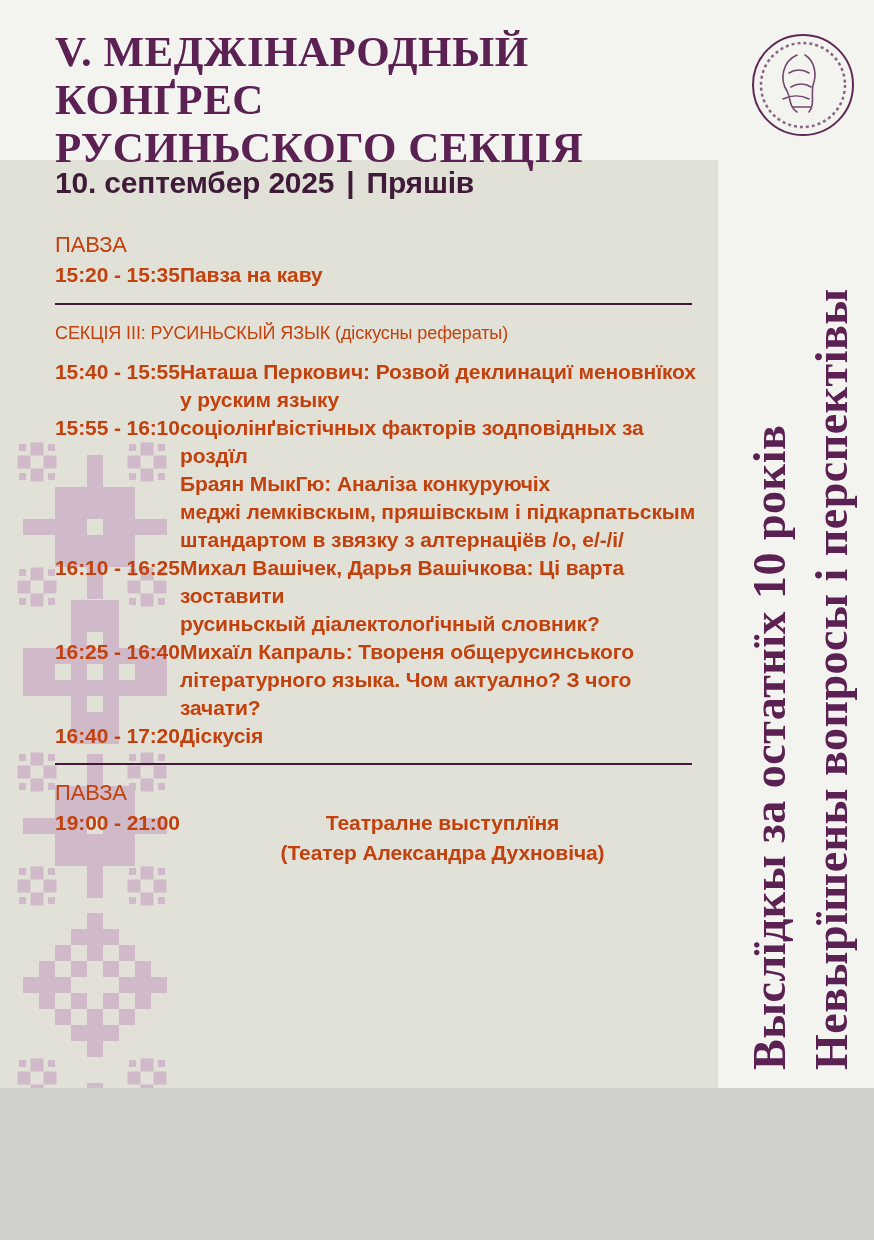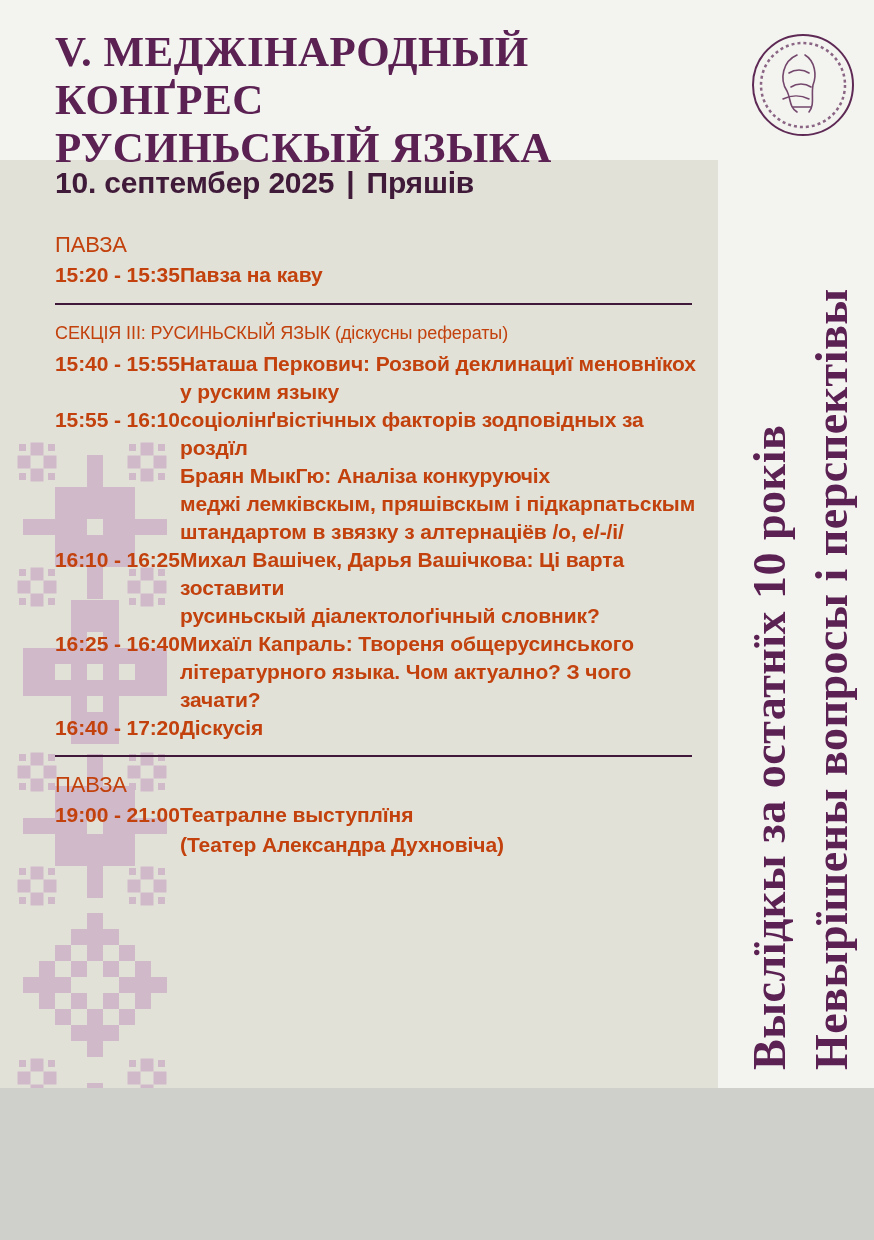--- a/index.html
+++ b/index.html
@@ -28,23 +28,23 @@
   .schedule{
     position:absolute;left:55px;top:230px;width:650px;
     color:#c2410c;font-size:21px;letter-spacing:-0.1px;
   }
   .pause-label{font-size:22px;line-height:30px;font-weight:normal;}
   .row{display:flex;line-height:30px;font-weight:bold;}
   .row .time{flex:0 0 125px;}
   .row .body{flex:1;}
   .rule{height:2px;background:#40193a;width:637px;margin:13px 0;}
   .section-heading{font-size:18px;line-height:30px;font-weight:normal;}
-  .sessions{margin-top:2px;}
+  .sessions{margin-top:10px;}
   .sessions .row{line-height:28px;}
-  .evening .row{line-height:30px;}
+  .evening .row{line-height:30px;text-align:center;}
   .vt{
     position:absolute;transform-origin:0 0;transform:rotate(-90deg);
     white-space:nowrap;font-family:"Liberation Serif",serif;font-weight:bold;
     font-size:46px;color:#5b2153;letter-spacing:0.5px;line-height:56px;
   }
   #vt1{left:742px;top:1070px;}
   #vt2{left:804px;top:1070px;}
   .seal-bottom{position:absolute;left:733px;top:1098px;}
   .seal-stroke{stroke:#5e2a55;fill:none;}
 </style>
@@ -188,21 +188,21 @@
         <use href="#m-c" x="95" y="825"></use>
         <use href="#m-x" x="37" y="918"></use>
           <use href="#m-x" x="147" y="918"></use>
         <use href="#m-c" x="95" y="995"></use>
       </g>
     </svg>
   </div>
 
   <div class="title">
     <div>V. МЕДЖІНАРОДНЫЙ КОНҐРЕС</div>
-    <div>РУСИНЬСКЫЙ ЯЗЫКА</div>
+    <div>РУСИНЬСКОГО СЕКЦІЯ</div>
   </div>
 
   <svg class="seal-top" width="110" height="110" viewBox="-55 -55 110 110">
     <circle class="seal-stroke" r="50" stroke-width="2"></circle>
     <circle class="seal-stroke" r="42" stroke-width="2.5" stroke-dasharray="3 3" opacity="0.7"></circle>
     <g class="seal-stroke" stroke-width="1.6" opacity="0.85" stroke-linecap="round">
       <path d="M-6,-30 C-20,-24 -24,-6 -16,6 C-12,14 -14,22 -6,27"></path>
       <path d="M2,-30 C12,-24 14,-10 10,0 C8,10 12,20 6,27"></path>
       <path d="M-14,-12 C-8,-16 0,-16 6,-12"></path>
       <path d="M-12,2 C-6,-2 2,-2 8,2"></path>

